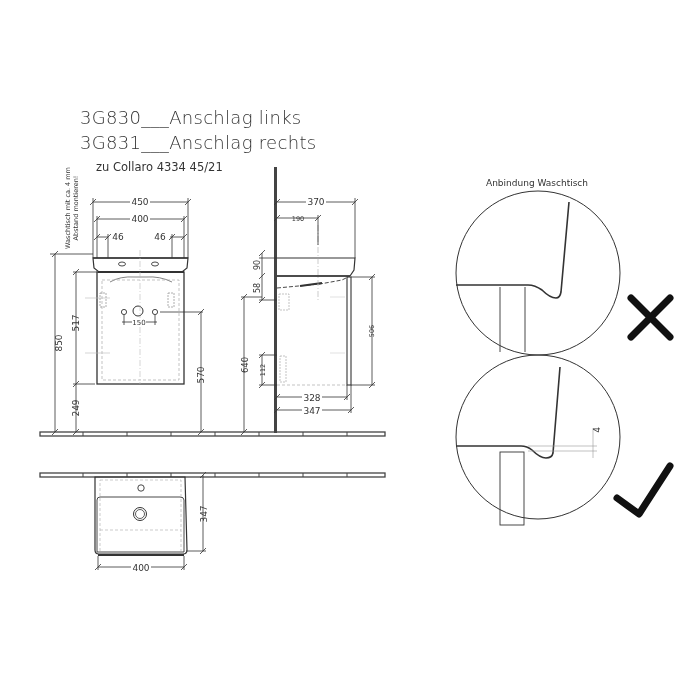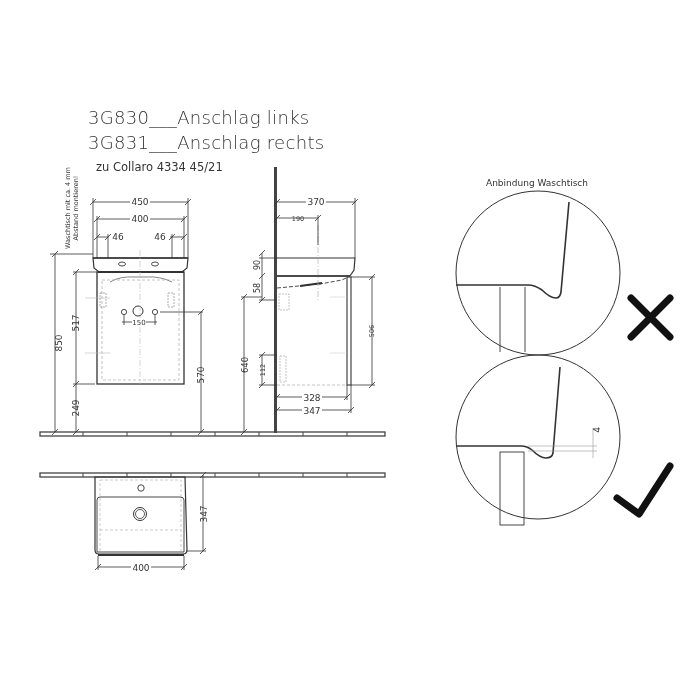--- a/index.html
+++ b/index.html
@@ -1,17 +1,17 @@
 <!DOCTYPE html>
 <html><head>
   <meta charset="utf-8">
   <style>
     html, body { margin: 0; padding: 0; background: #ffffff; }
     body { width: 700px; height: 700px; position: relative; overflow: hidden; font-family: "DejaVu Sans", sans-serif; color: #222; }
-    .title-line { position: absolute; left: 88px; font-size: 18px; letter-spacing: 0.3px; color: #333; font-family: "DejaVu Sans", sans-serif; font-weight: 300; white-space: nowrap; }
+    .title-line { position: absolute; left: 80px; font-size: 18px; letter-spacing: 0.3px; color: #333; font-family: "DejaVu Sans", sans-serif; font-weight: 300; white-space: nowrap; }
     .subtitle { position: absolute; left: 96px; top: 160px; font-size: 11.5px; color: #333; white-space: nowrap; }
     .detail-title { position: absolute; left: 486px; top: 178px; font-size: 9px; color: #333; white-space: nowrap; }
     svg text { font-family: "DejaVu Sans", sans-serif; fill: #333; }
     #drawing { position: absolute; left: 0; top: 0; }
   </style>
 </head>
 <body>
 
 <div class="title-line" style="top:107px;">3G830___Anschlag links</div>
 <div class="title-line" style="top:132px;">3G831___Anschlag rechts</div>

